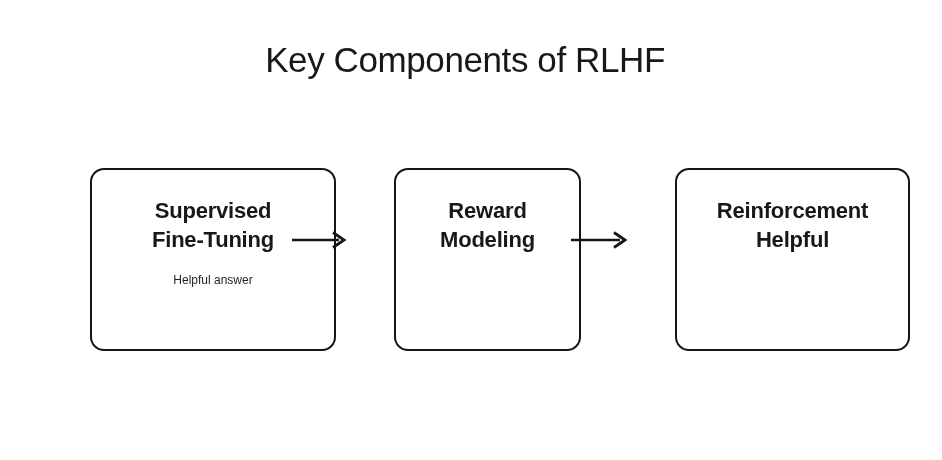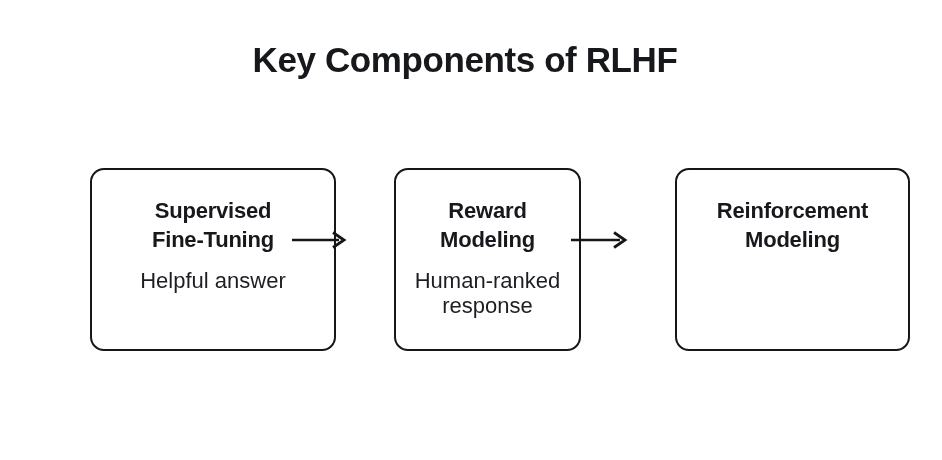--- a/index.html
+++ b/index.html
@@ -24,21 +24,21 @@
   }
 
   
   .diagram-title {
     position: absolute;
     left: 0;
     top: 38px;
     width: 930px;
     text-align: center;
     font-size: 35px;
-    font-weight: 700;
+    font-weight: 400;
     letter-spacing: -0.4px;
     color: #16181c;
     line-height: 44px;
     white-space: nowrap;
   }
 
   
   .flow-row {
     position: absolute;
     left: 45px;
@@ -73,21 +73,21 @@
     line-height: 29px;
     text-align: center;
     letter-spacing: -0.2px;
     color: #16181c;
     padding: 0 8px;
     white-space: pre-line;
   }
 
   .node-subtitle {
     margin-top: 14px;
-    font-size: 22px;
+    font-size: 12px;
     font-weight: 400;
     line-height: 25px;
     text-align: center;
     color: #1c1e22;
     padding: 0 10px;
     white-space: pre-line;
   }
 
   
   .flow-arrow {
@@ -115,28 +115,26 @@
     </div>
 
     <svg class="flow-arrow arrow-1" viewBox="0 0 58 24">
       <line x1="1" y1="12" x2="48" y2="12" stroke="#14161a" stroke-width="2.6"></line>
       <polyline points="42,4.5 53,12 42,19.5" fill="none" stroke="#14161a" stroke-width="2.8" stroke-linecap="butt" stroke-linejoin="miter"></polyline>
     </svg>
 
     <div class="flow-node node-2">
       <div class="node-title">Reward
 Modeling</div>
-      <div class="node-subtitle">Human-ranked
-response</div>
     </div>
 
     <svg class="flow-arrow arrow-2" viewBox="0 0 60 24">
       <line x1="1" y1="12" x2="50" y2="12" stroke="#14161a" stroke-width="2.6"></line>
       <polyline points="44,4.5 55,12 44,19.5" fill="none" stroke="#14161a" stroke-width="2.8" stroke-linecap="butt" stroke-linejoin="miter"></polyline>
     </svg>
 
     <div class="flow-node node-3">
       <div class="node-title">Reinforcement
-Modeling</div>
+Helpful</div>
     </div>
 
   </div>
 </div>
 
 </body></html>

